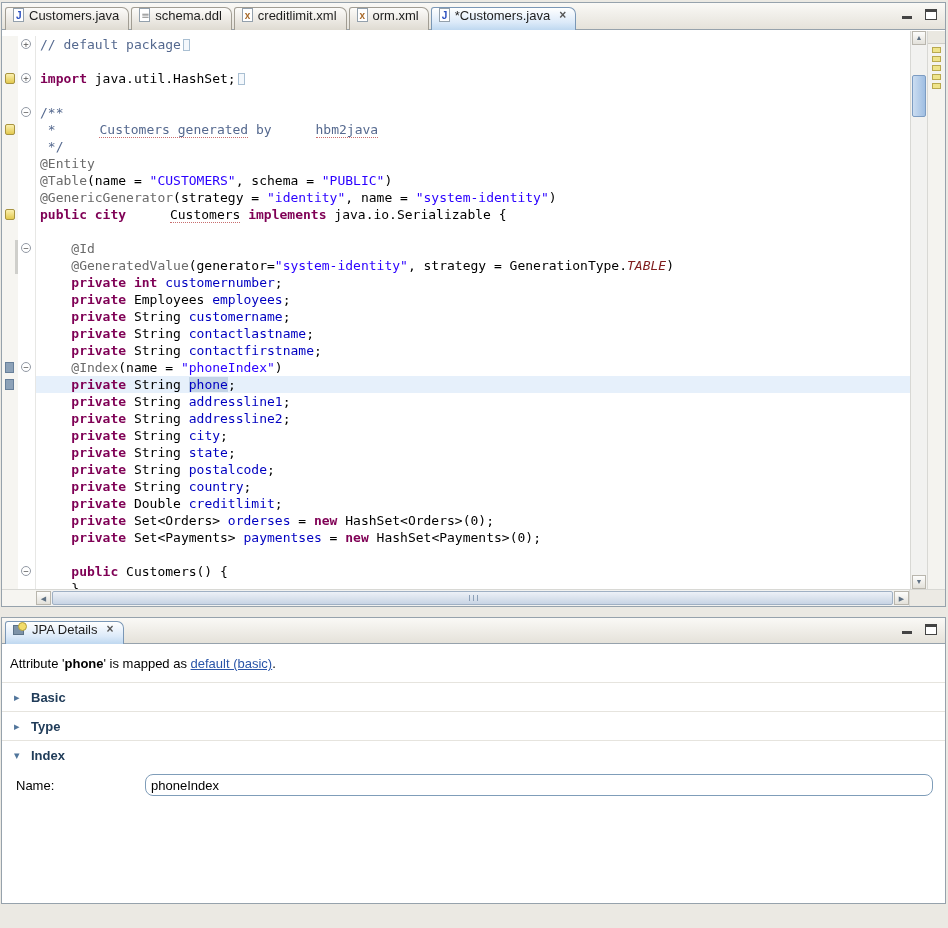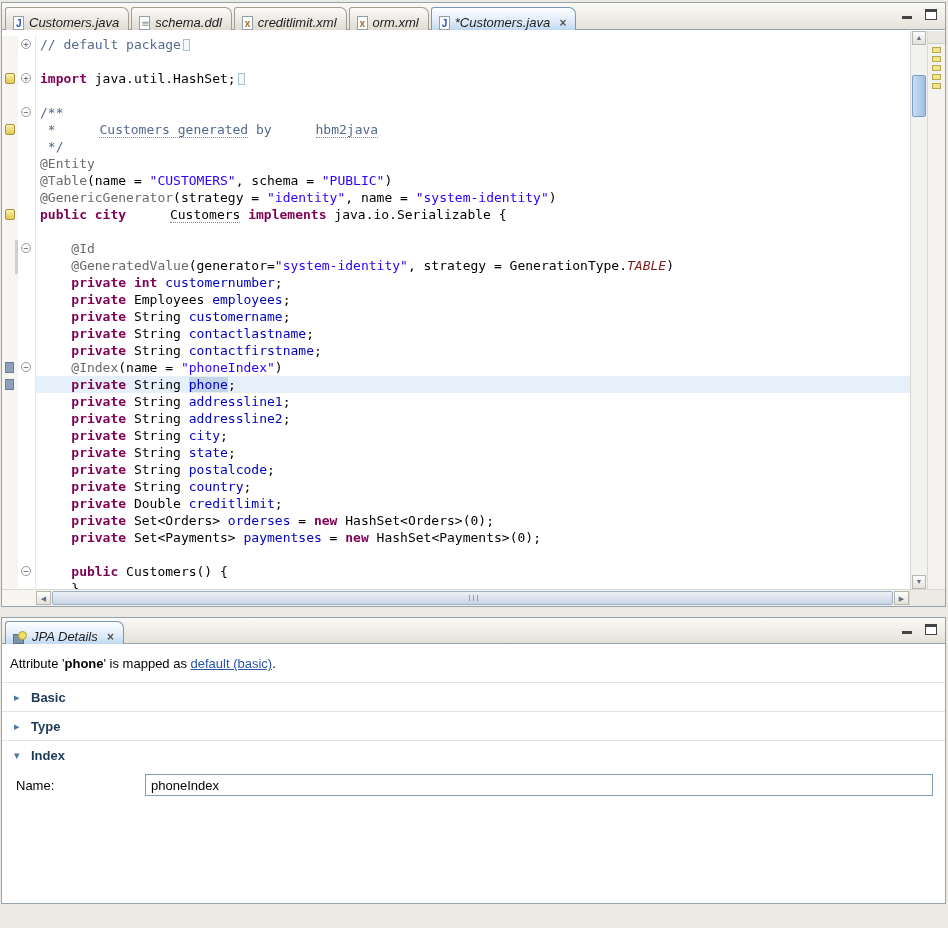--- a/index.html
+++ b/index.html
@@ -15,23 +15,23 @@
   .jpa-pane    { top:617px; height:287px; }
   .sash { position:absolute; left:0; top:607px; width:948px; height:10px; background:#EBE9E3; }
 
   
   .tabbar {
     position:relative; display:flex; align-items:flex-end; height:27px; padding-left:3px;
     background:linear-gradient(#FAF9F6,#E5E2DA); border-bottom:1px solid #96A2AC;
   }
   .jpa-pane .tabbar { height:26px; }
   .tab {
-    display:flex; align-items:flex-end; gap:5px; height:23px; padding:0 9px 0 7px; margin-right:2px;
+    display:flex; align-items:flex-start; gap:5px; height:23px; padding:0 9px 0 7px; margin-right:2px;
     background:linear-gradient(#FCFBF9,#DFDBD2); border:1px solid #A19D93; border-bottom:none;
-    border-radius:3px 7px 0 0; font-size:13px; color:#1E1E1E; white-space:nowrap; position:relative; top:1px;font-style:italic;
+    border-radius:3px 7px 0 0; font-size:13px; color:#1E1E1E; white-space:nowrap; position:relative; top:1px;
   }
   .tab.active { background:linear-gradient(#FFFFFF,#DCEAF9 65%,#BFD8F0); border-color:#7A97B6; z-index:2; }
   .tab-close { margin-left:4px; color:#555; font-size:12px; font-weight:bold; }
   .winbtns { position:absolute; right:8px; top:6px; display:flex; gap:11px; align-items:center; }
   .btn-min { width:13px; height:11px; position:relative; }
   .btn-min::after { content:""; position:absolute; left:1px; right:2px; bottom:1px; height:3px; background:#444; }
   .btn-max { width:12px; height:11px; border:1px solid #444; border-top-width:3px; background:#fff; }
 
   
   .ficon { width:11px; height:14px; background:#fff; border:1px solid #93A0AC; position:relative; flex:none; }
@@ -97,21 +97,21 @@
   .jpa-content { position:absolute; top:26px; left:0; right:0; bottom:0; background:#fff; font-size:13px; color:#000; }
   .message { padding:12px 8px 11px; }
   .message b { font-weight:bold; }
   .link { color:#2A55A8; text-decoration:underline; cursor:pointer; }
   .section { border-top:1px solid #E6E4DE; padding:7px 12px 6px; }
   .section-head { display:flex; align-items:center; }
   .twisty { color:#51759B; font-size:11px; width:10px; }
   .section-label { font-weight:bold; color:#203C59; margin-left:7px; }
   .form-row { display:flex; align-items:center; margin:11px 0 6px 2px; }
   .form-label { width:129px; }
-  .form-input { flex:1; height:22px; border:1px solid #7F9DB9; border-radius:0;
+  .form-input { flex:1; height:22px; border:1px solid #7F9DB9; border-radius:8px;
                 padding:0 5px; font:13px "Liberation Sans",sans-serif; color:#000; background:#fff; }
 </style>
 </head>
 <body>
 
 <div class="pane editor-pane">
 
   <div class="tabbar">
 
     <div class="tab">

